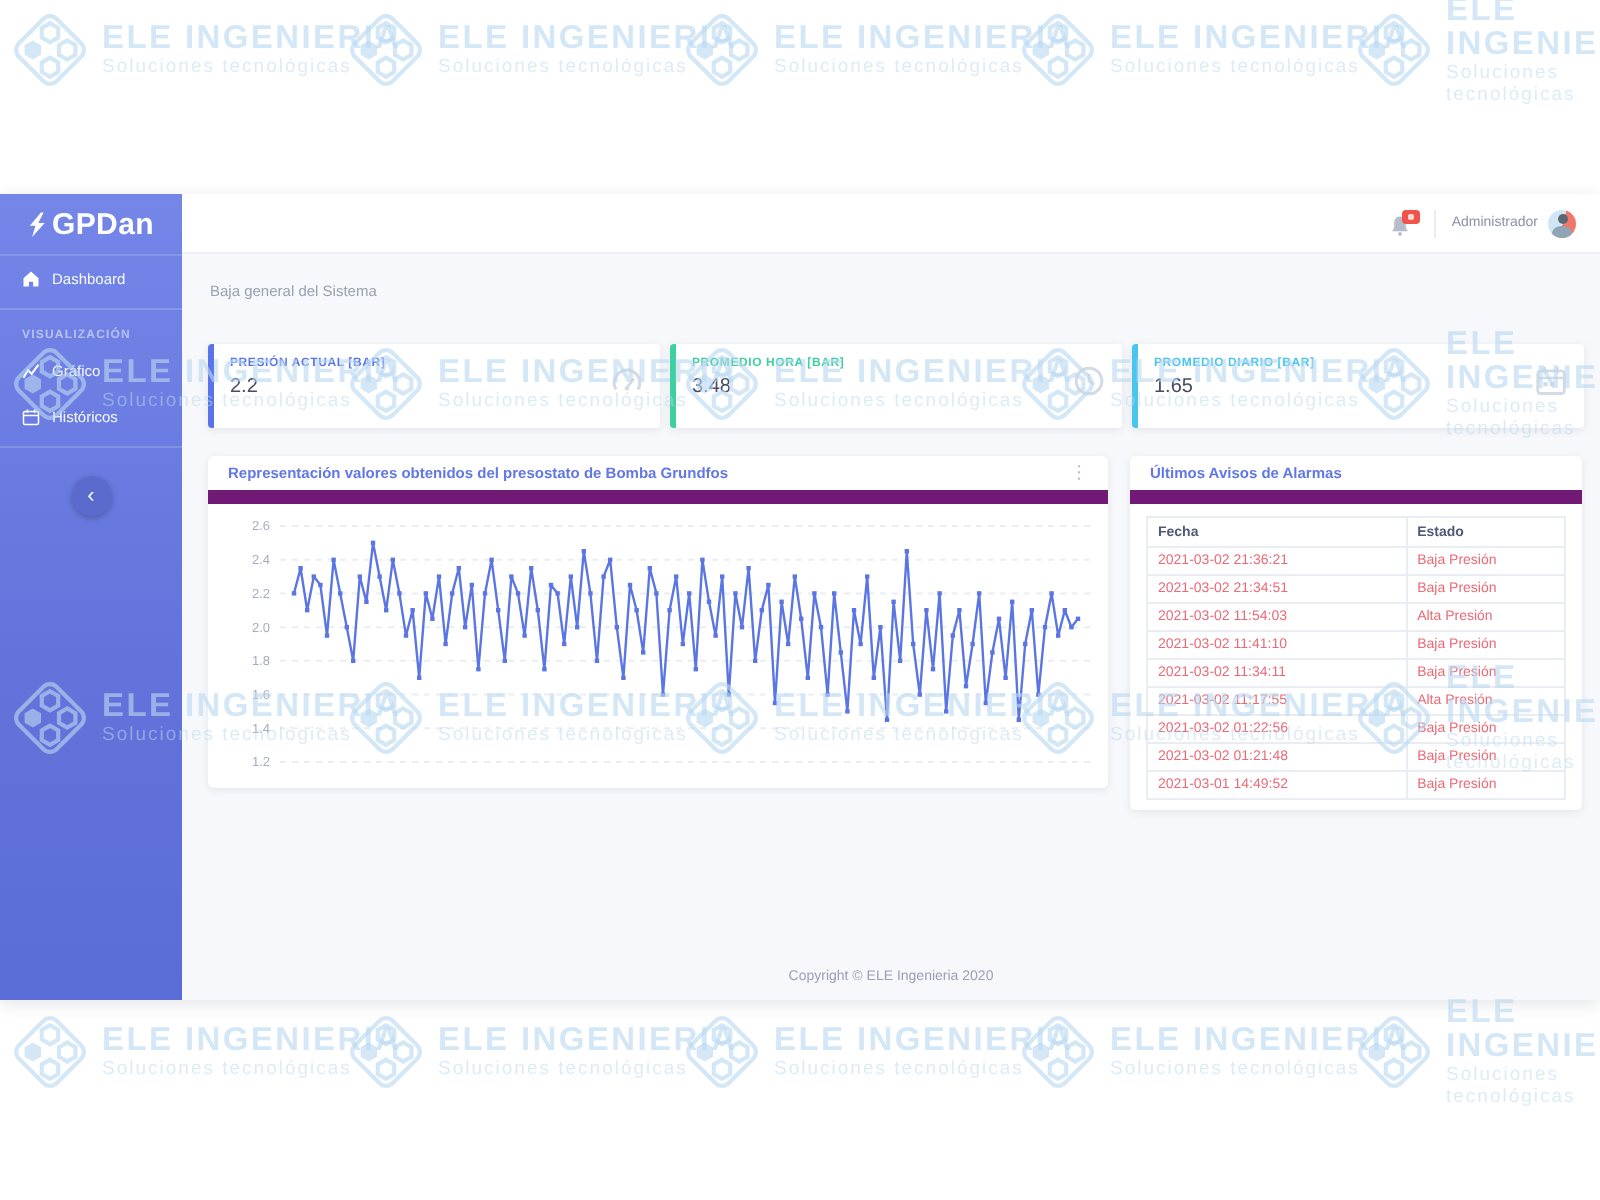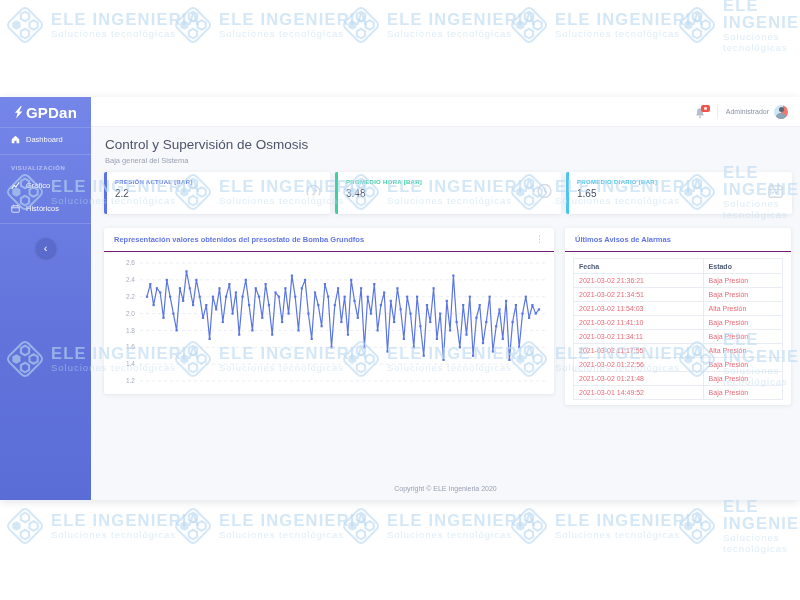--- a/index.html
+++ b/index.html
@@ -63,21 +63,21 @@
                box-shadow:0 1px 4px rgba(50,60,90,.10); padding:7px 8px; position:relative; }
   .stat-label { font-size:6px; font-weight:bold; letter-spacing:.3px; }
   .stat-value { font-size:10px; color:#454c63; margin-top:3px; }
   .stat-icon { position:absolute; right:8px; top:50%; transform:translateY(-50%); }
   .stat-icon svg { width:17px; height:17px; }
 
   
   .panel { position:absolute; background:#fff; border-radius:3px;
            box-shadow:0 1px 4px rgba(50,60,90,.10); }
   .panel-head { height:24px; display:flex; align-items:center; justify-content:space-between;
-                padding:0 10px; border-bottom:1px solid #701a75; }
+                padding:0 10px; border-bottom:7px solid #701a75; }
   .panel-title { color:#6277e6; font-size:7.5px; font-weight:bold; }
   .kebab { color:#b7bccb; font-size:9px; cursor:pointer; line-height:1; }
 
   .chart-panel { left:13px; top:101px; width:450px; height:166px; }
   .chart-body { padding:3px 2px 0; }
   .chart-body svg { display:block; width:446px; height:136px; }
 
   .alarms-panel { left:474px; right:9px; top:101px; height:177px; }
   .alarms-body { padding:6px 8px; }
   table.alarms { width:100%; border-collapse:collapse; font-size:7px; }
@@ -150,21 +150,20 @@
       </div>
       <div class="tb-divider"></div>
       <div class="user">
         <span class="user-name">Administrador</span>
         <span class="avatar"></span>
       </div>
     </header>
 
     <main class="content">
       <div class="page-head">
-        <div class="page-title">Control y Supervisión de Osmosis</div>
         <div class="page-subtitle">Baja general del Sistema</div>
       </div>
 
       <div class="cards-row">
         <div class="stat-card" style="border-left-color: rgb(91, 115, 232);">
           <div class="stat-label" style="color: rgb(91, 115, 232);">PRESIÓN ACTUAL [BAR]</div>
           <div class="stat-value">2.2</div>
           <span class="stat-icon">
             <svg viewBox="0 0 18 18">
                 <path d="M3.2 13.5 A6.8 6.8 0 1 1 14.8 13.5" stroke="#d5dae5" stroke-width="1.6" fill="none"></path>

